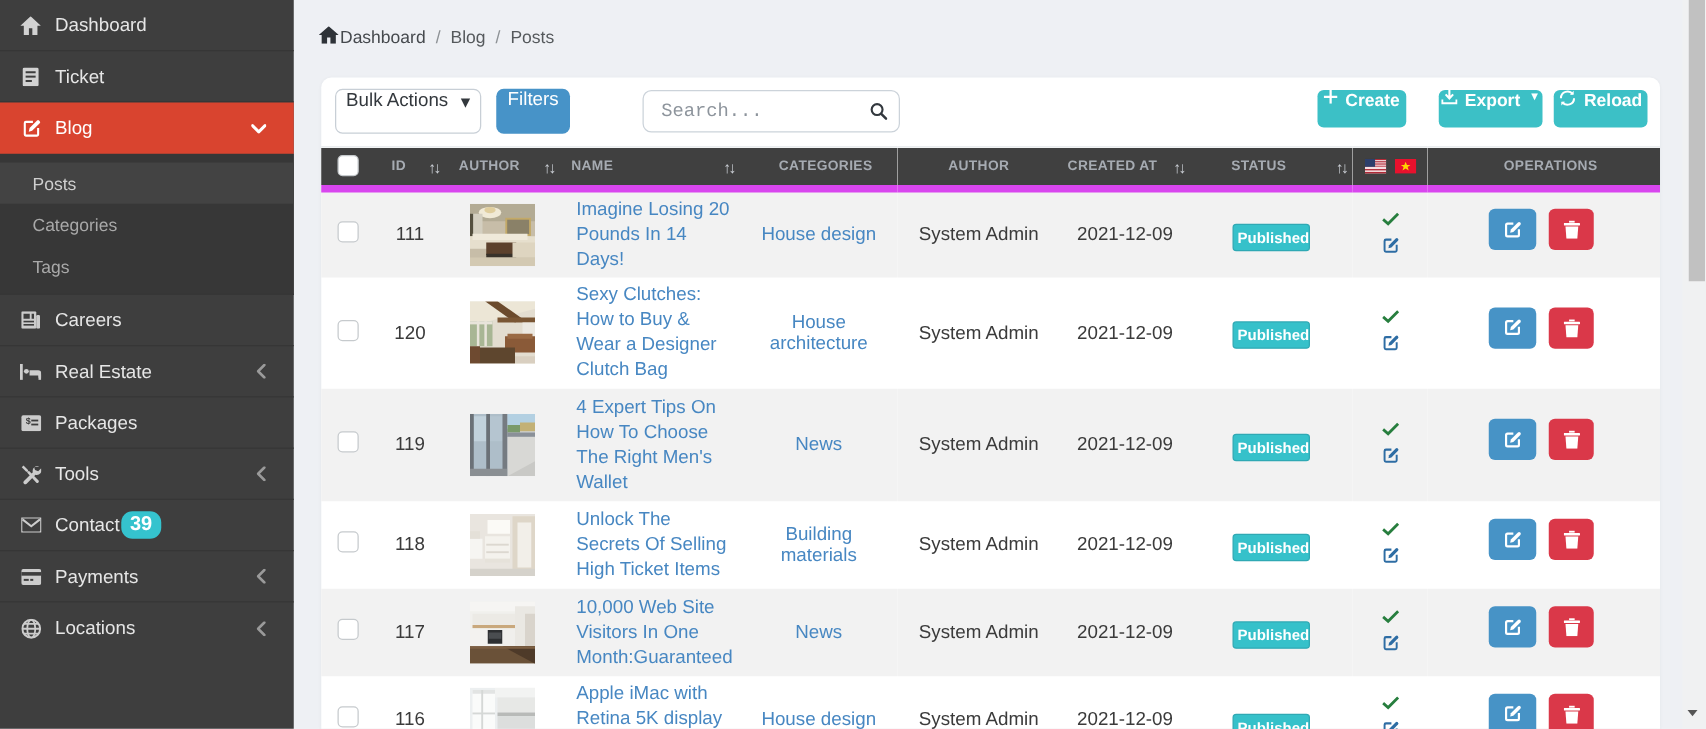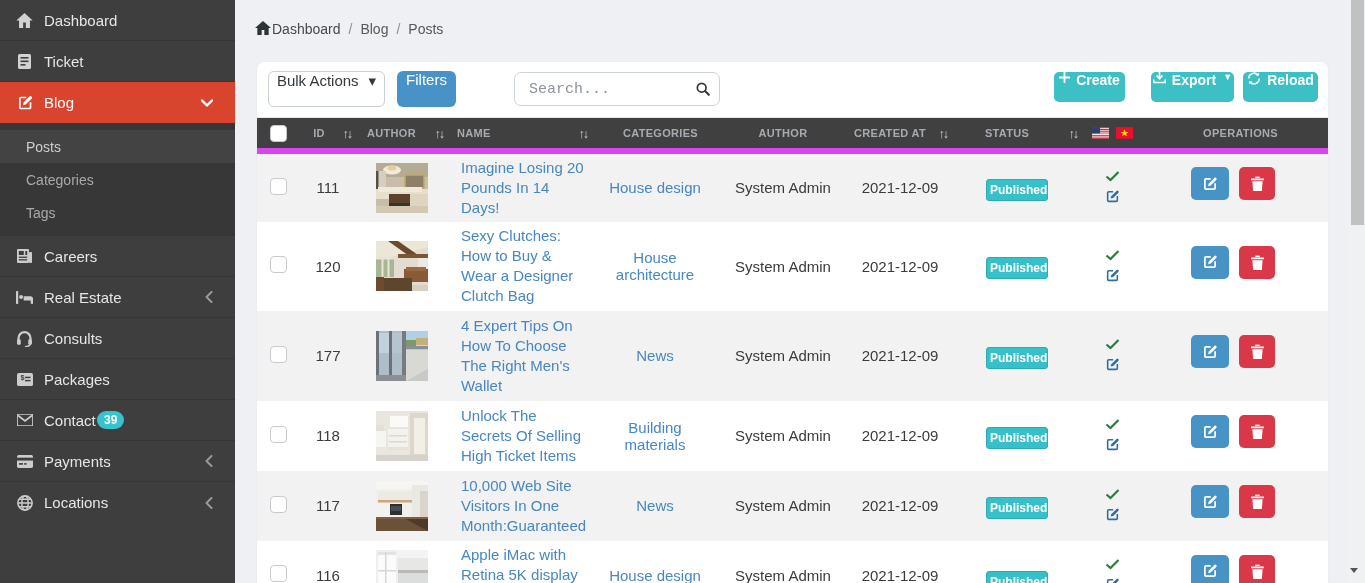--- a/index.html
+++ b/index.html
@@ -7,21 +7,21 @@
 
 #sidebar { position:absolute; left:0; top:0; width:235px; height:583px; background:#3e3e3e; z-index:5; }
 .sitem { position:relative; height:41px; display:flex; align-items:center; border-bottom:1px solid #363636; color:#e6e6e6; font-size:15px; }
 .sitem .sicon { position:absolute; left:16px; width:17px; height:17px; display:flex; align-items:center; justify-content:center; }
 .sitem .slabel { position:absolute; left:44px; }
 .sitem .schev { position:absolute; right:22px; color:#9a9a9a; }
 .sitem.red { background:#d9442f; color:#fff; border-bottom:none; }
 #submenu { background:#373737; padding:7px 0 6px 0; border-bottom:1px solid #363636; }
 .subitem { height:33px; display:flex; align-items:center; padding-left:26px; font-size:14px; color:#a9a9a9; }
 .subitem.active { background:#434343; color:#cfcfcf; }
-.badge39 { position:absolute; left:97px; top:50%; transform:translateY(-50%); background:#35c3ce; color:#fff; font-size:12px; font-weight:bold; border-radius:9px; padding:2px 7px; }
+.badge39 { position:absolute; left:97px; top:50%; transform:translateY(-50%); background:#35c3ce; color:#fff; font-size:16px; font-weight:bold; border-radius:9px; padding:2px 7px; }
 svg.ic { display:block; }
 
 #content { position:absolute; left:235px; top:0; width:1130px; height:583px; }
 #breadcrumb { position:absolute; left:20px; top:21px; font-size:14px; color:#55595c; display:flex; align-items:center; }
 #breadcrumb .bc-home { margin-right:1px; margin-top:-2px; }
 #breadcrumb .dark { color:#45494d; }
 #breadcrumb .sep { color:#8d9195; margin:0 8px; }
 #card { position:absolute; left:22px; top:62px; width:1071px; height:521px; background:#fff; border-radius:8px 8px 0 0; box-shadow:0 1px 3px rgba(40,50,60,0.05); }
 
 .btn { display:inline-flex; align-items:flex-start; justify-content:center; border-radius:6px; font-size:15px; }
@@ -123,39 +123,43 @@
       </span>
       <span class="slabel">Real Estate</span>
       <span class="schev">
         <svg class="ic" width="8" height="12" viewBox="0 0 8 12">
           <path d="M6.5 1 L1.5 6 L6.5 11" stroke="#9a9a9a" stroke-width="2" fill="none" stroke-linecap="round" stroke-linejoin="round"></path>
         </svg>
       </span>
     </div>
   <div class="sitem">
       <span class="sicon">
-        <svg class="ic" width="17" height="17" viewBox="0 0 20 20">
-          <path d="M3 14 v-4.5 a7 7 0 0 1 14 0 V14" stroke="#cccccc" stroke-width="2.6" fill="none"></path>
-          <rect x="1.2" y="10.5" width="4.4" height="7.2" rx="2.1" fill="#cccccc"></rect>
-          <rect x="14.4" y="10.5" width="4.4" height="7.2" rx="2.1" fill="#cccccc"></rect>
-          <path d="M16.8 17 a7.5 7.5 0 0 1 -6.3 2.6" stroke="#cccccc" stroke-width="1.9" fill="none"></path>
-        </svg>
-      </span>
-      <span class="slabel">Consults</span>
-    </div>
-  <div class="sitem">
-      <span class="sicon">
         <svg class="ic" width="16" height="13" viewBox="0 0 20 16">
           <rect x="0" y="0" width="20" height="16" rx="2" fill="#cccccc"></rect>
           <text x="4.5" y="9" font-size="9" font-weight="bold" fill="#3e3e3e" font-family="Liberation Sans">$</text>
           <rect x="10" y="4.5" width="7" height="1.8" fill="#3e3e3e"></rect>
           <rect x="10" y="8.5" width="7" height="1.8" fill="#3e3e3e"></rect>
         </svg>
       </span>
       <span class="slabel">Packages</span>
+    </div>
+  <div class="sitem">
+      <span class="sicon">
+        <svg class="ic" width="17" height="17" viewBox="0 0 24 24">
+          <path d="M2 4 L4 2 L9 7 L9 9 L7 9 Z" fill="#cccccc"></path>
+          <path d="M8 10 L10 8 L21 19 a1.8 1.8 0 0 1 -2.5 2.5 Z" fill="#cccccc"></path>
+          <path d="M21 3 a5.5 5.5 0 0 0 -7.5 6.5 L3.5 19.5 a2 2 0 0 0 3 3 L16.5 12.5 a5.5 5.5 0 0 0 6.5 -7.5 L19.5 8.5 L16 7 L14.8 3.8 Z" fill="#cccccc" transform="translate(1,0)"></path>
+        </svg>
+      </span>
+      <span class="slabel">Tools</span>
+      <span class="schev">
+        <svg class="ic" width="8" height="12" viewBox="0 0 8 12">
+          <path d="M6.5 1 L1.5 6 L6.5 11" stroke="#9a9a9a" stroke-width="2" fill="none" stroke-linecap="round" stroke-linejoin="round"></path>
+        </svg>
+      </span>
     </div>
   <div class="sitem">
       <span class="sicon">
         <svg class="ic" width="16" height="12" viewBox="0 0 16 12">
           <rect x="0" y="0" width="16" height="12" rx="1.5" fill="none" stroke="#cccccc" stroke-width="1.7"></rect>
           <path d="M1 1.5 L8 7 L15 1.5" fill="none" stroke="#cccccc" stroke-width="1.7"></path>
         </svg>
       </span>
       <span class="slabel">Contact</span>
       <span class="badge39">39</span>
@@ -351,21 +355,21 @@
               </span><span class="opbtn opr">
                 <svg width="13" height="15" viewBox="0 0 14 16">
                   <rect x="0" y="2.6" width="14" height="2" rx="0.5" fill="#fff"></rect>
                   <rect x="4.6" y="0.6" width="4.8" height="1.6" fill="#fff"></rect>
                   <path d="M1.5 5.6 H12.5 L11.7 16 H2.3 Z" fill="#fff"></path>
                 </svg>
               </span></td>
       </tr>
       <tr class="odd" style="height:90px;">
         <td><span class="cbx"></span></td>
-        <td>177</td>
+        <td>119</td>
         <td><span class="thumb"><svg width="52" height="50">
                   <rect width="52" height="50" fill="#cfd3d6"></rect>
                   <rect x="0" y="0" width="30" height="50" fill="#aebec9"></rect>
                   <rect x="3" y="2" width="10" height="20" fill="#c2d2dc"></rect>
                   <rect x="16" y="2" width="10" height="20" fill="#b5c5d0"></rect>
                   <rect x="0" y="0" width="3" height="50" fill="#6b7177"></rect>
                   <rect x="13" y="0" width="3" height="50" fill="#6b7177"></rect>
                   <rect x="26" y="0" width="4" height="50" fill="#757b81"></rect>
                   <rect x="0" y="44" width="30" height="6" fill="#8a8f93"></rect>
                   <rect x="30" y="0" width="22" height="12" fill="#b3d0e2"></rect>

